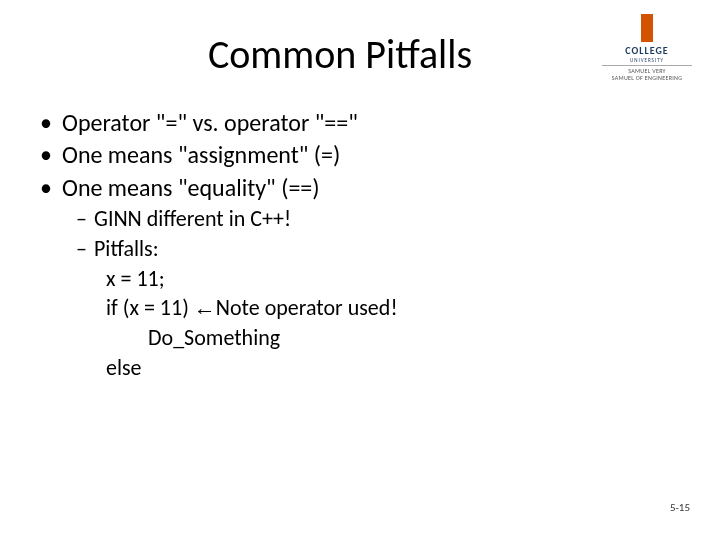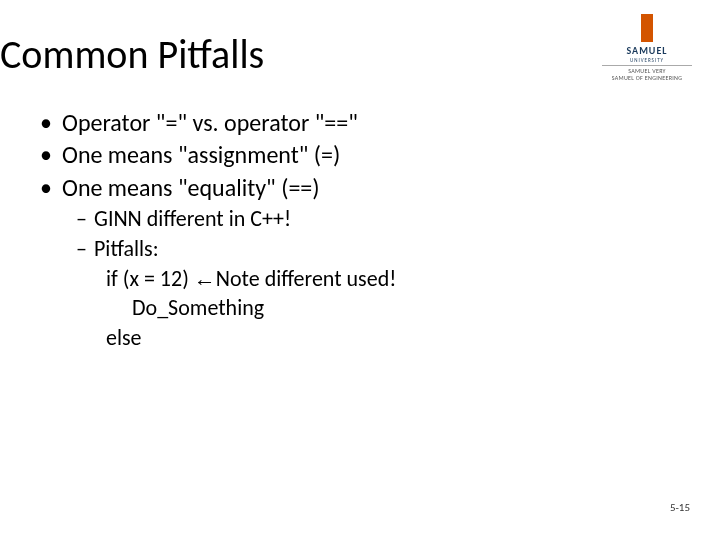--- a/index.html
+++ b/index.html
@@ -14,21 +14,21 @@
   }
   .slide {
     width: 100%;
     height: 100%;
     padding: 30px 40px 20px 40px;
     position: relative;
   }
   .title {
     font-size: 40px;
     font-weight: 400;
-    text-align: left;
+    text-align: center;
     margin-bottom: 28px;
     margin-left: -40px;
   }
   .logo {
     position: absolute;
     top: 14px;
     right: 28px;
     width: 90px;
     text-align: center;
   }
@@ -85,21 +85,21 @@
     align-items: flex-start;
   }
   .sub-sym {
     width: 18px;
     flex-shrink: 0;
   }
   .code-block {
     margin-left: 30px;
   }
   .code-indent {
-    margin-left: 26px;
+    margin-left: 42px;
   }
   .footer-left {
     position: absolute;
     bottom: 26px;
     left: 40px;
     font-size: 10px;
     color: #444;
   }
   .footer-right {
     position: absolute;
@@ -114,21 +114,21 @@
 </style>
 </head>
 <body>
 
 <div class="slide">
 
   <div class="logo">
     <div class="logo-top">
       <div class="logo-tower"></div>
     </div>
-    <div class="logo-auburn">SAMUEL</div>
+    <div class="logo-auburn">COLLEGE</div>
     <div class="logo-univ">UNIVERSITY</div>
     <div class="logo-college">SAMUEL VERY</div>
     <div class="logo-college">SAMUEL OF ENGINEERING</div>
   </div>
 
   <h1 class="title">Common Pitfalls</h1>
 
   <div class="content">
 
     <div class="bullet-row">
@@ -147,22 +147,23 @@
     <div class="sub-block">
       <div class="sub-row">
         <span class="sub-sym">–</span>
         <span>GINN different in C++!</span>
       </div>
       <div class="sub-row">
         <span class="sub-sym">–</span>
         <span>Pitfalls:</span>
       </div>
       <div class="code-block">
+        <div>x = 11;</div>
         <div>
-          <span>if (x = 12)  </span><span class="arrow">←</span><span>Note different used!</span>
+          <span>if (x = 11)  </span><span class="arrow">←</span><span>Note operator used!</span>
         </div>
         <div class="code-indent">Do_Something</div>
         <div>else</div>
       </div>
     </div>
 
   </div>
 
   <div class="footer-right">5-15</div>
 

